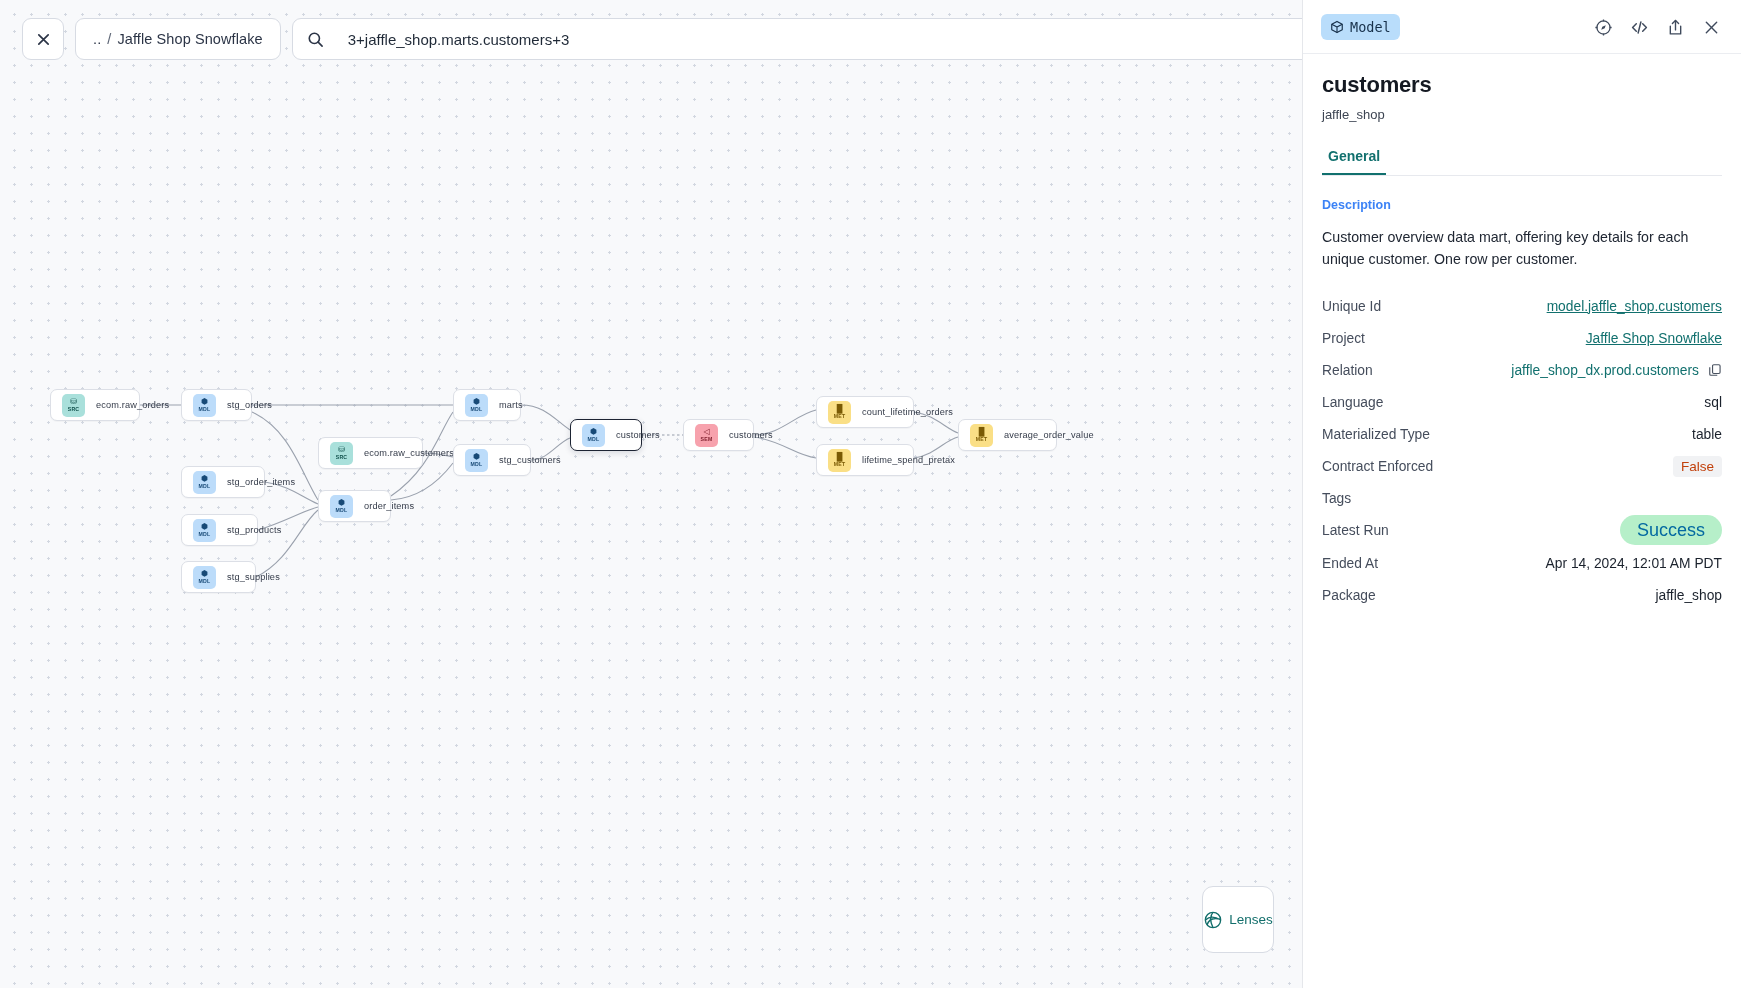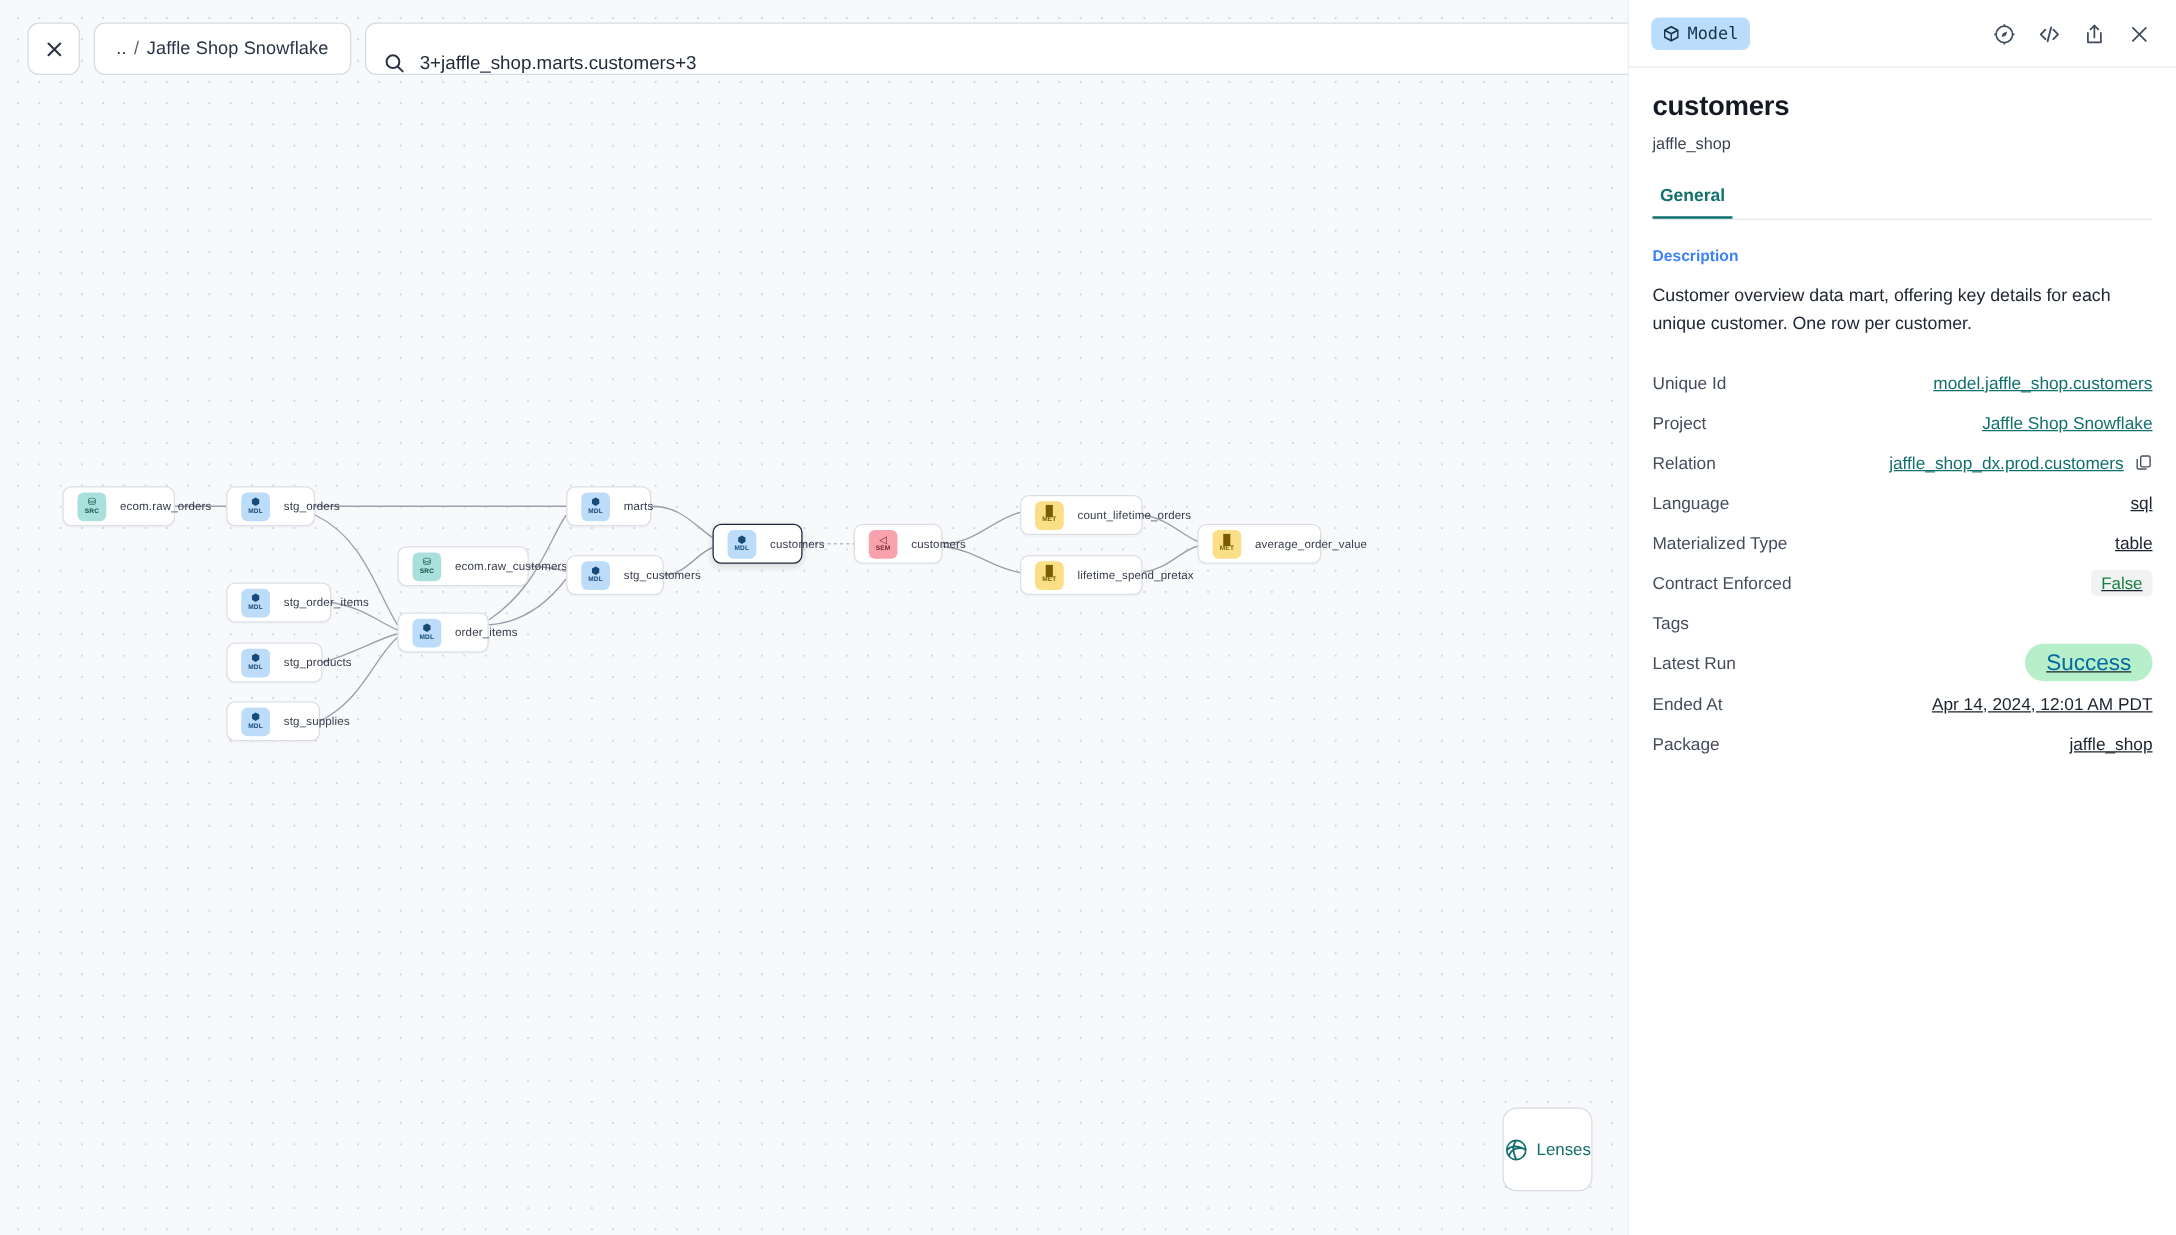--- a/index.html
+++ b/index.html
@@ -29,21 +29,21 @@
   .tb-btn {
     height: 42px; background: #ffffff; border: 1px solid #d7dbe3; border-radius: 9px;
     display: flex; align-items: center; justify-content: center;
     font-size: 14.5px; color: #2b3446; cursor: pointer;
   }
   .tb-close { width: 42px; }
   .tb-close svg { width: 15px; height: 15px; }
   .tb-crumb { padding: 0 17px; font-size: 14.5px; white-space: nowrap; letter-spacing: .1px; }
   .tb-crumb .sep { color: #5b6474; }
   .tb-search {
-    width: 1101px; padding: 0 14px 0 14px; justify-content: flex-start; gap: 12px; position: relative; align-items: flex-end;
+    width: 1101px; padding: 0 14px 0 14px; justify-content: flex-start; gap: 24px; position: relative;
   }
   .tb-search .s-ico { width: 17px; height: 17px; flex: none; color: #2b3446; }
   .tb-search .s-val { font-size: 15px; color: #1f2937; }
   .tb-search .info-ico {
     position: absolute; right: 14px; top: 50%; transform: translateY(-50%);
     width: 16px; height: 16px; border-radius: 50%; background: #4b5563; color: #fff;
     font-size: 11px; font-weight: bold; display: flex; align-items: center; justify-content: center;
     font-family: "Liberation Serif", serif;
   }
   .tb-refresh { width: 44px; }
@@ -102,25 +102,25 @@
   .tabs { margin: 26px 19px 0 19px; border-bottom: 1px solid #e7e9ee; display: flex; }
   .tab { font-size: 14px; font-weight: 600; color: #11706e; padding: 0 6px 9px 6px; border-bottom: 2.5px solid #11706e; cursor: pointer; }
 
   .panel-body { padding: 22px 19px 0 19px; overflow-y: auto; flex: 1; }
   .sec-label { font-size: 12.5px; color: #3b82f6; font-weight: 600; }
   .desc { font-size: 14.2px; line-height: 1.55; color: #202733; margin-top: 14px; }
 
   .kv { margin-top: 20px; }
   .kv-row { display: flex; align-items: center; justify-content: space-between; min-height: 32px; padding: 6px 0; gap: 12px; }
   .kv-k { font-size: 13.8px; color: #454d5c; white-space: nowrap; }
-  .kv-v { font-size: 13.8px; color: #1b222d; text-align: right; text-decoration: underline; }
+  .kv-v { font-size: 13.8px; color: #1b222d; text-align: right; }
   .kv-v.link { color: #11706e; text-decoration: underline; cursor: pointer; }
   .kv-v.rel { display: flex; align-items: center; gap: 9px; color: #11706e; }
   .kv-v .copy { width: 14px; height: 14px; color: #4a5361; cursor: pointer; flex: none; }
-  .pill-false { background: #f1f2f4; border-radius: 4px; padding: 3px 8px; font-size: 13.5px; color: #15803d; }
+  .pill-false { background: #f1f2f4; border-radius: 4px; padding: 3px 8px; font-size: 13.5px; color: #c2410c; }
   .pill-success { background: #b6efc9; border-radius: 20px; padding: 5px 17px; font-size: 18px; color: #0369a1; }
 </style>
 </head>
 <body>
 
 <div id="app">
 
   <div class="canvas">
 
     <div class="toolbar">

